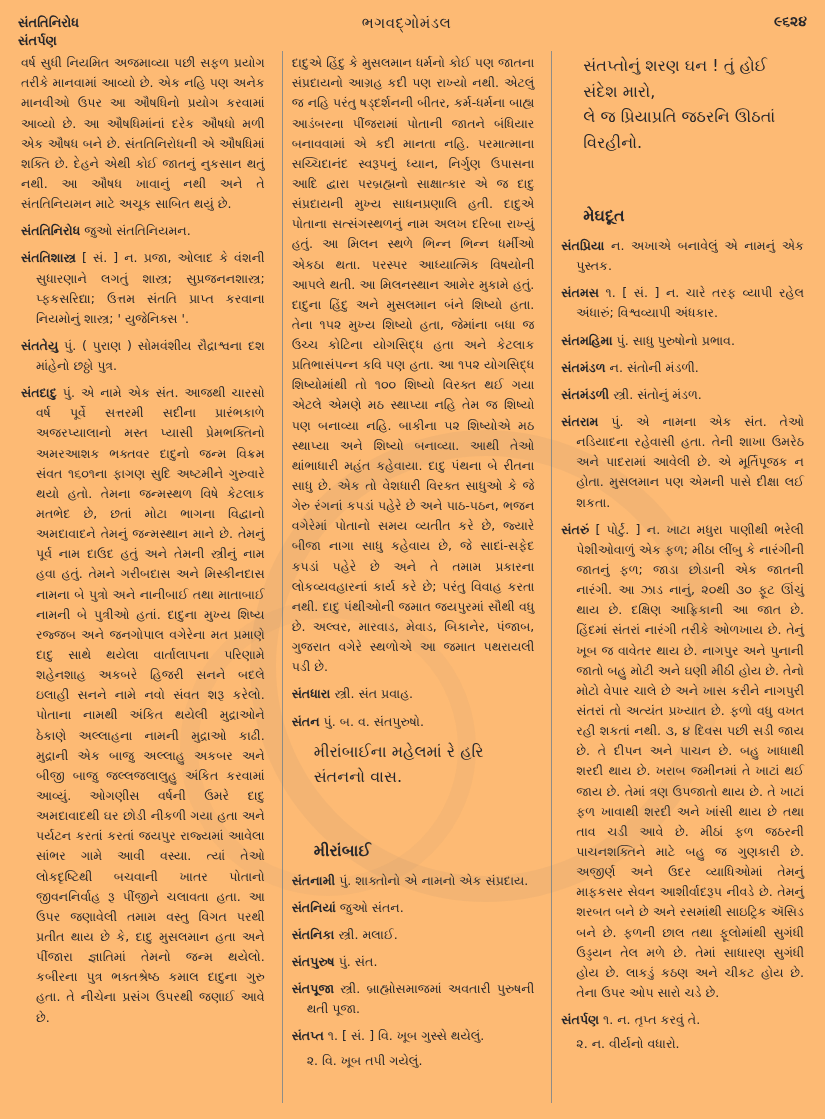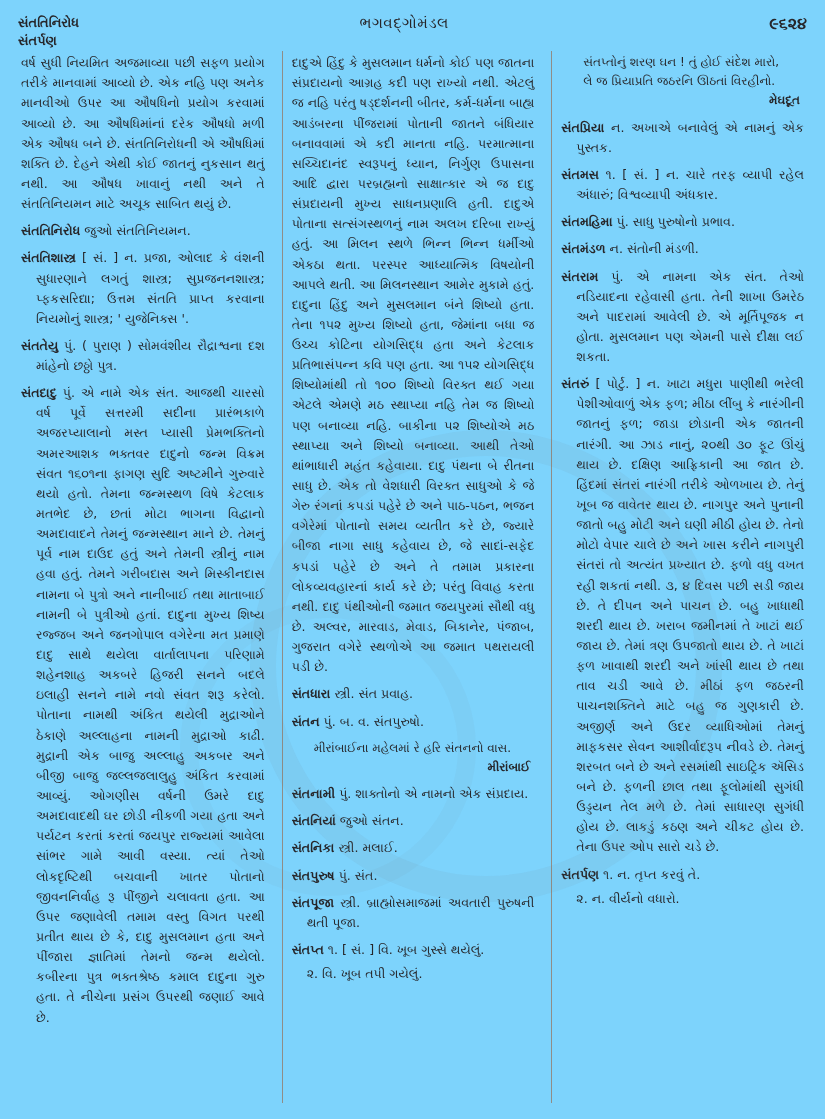--- a/index.html
+++ b/index.html
@@ -1,20 +1,20 @@
 <!DOCTYPE html>
 <html><head>
 <meta charset="utf-8">
 <style>
   html,body{margin:0;padding:0;background:#e8e6e0;}
   #page{
     position:relative;
     width:825px;height:1119px;
     margin:0 auto;
-    background:#7dd3fc;
+    background:#fdba74;
     color:#26262a;
     font-family:"DejaVu Sans", sans-serif;
     overflow:hidden;
     box-sizing:border-box;
     padding:10px 12px 8px 12px;
   }
   
   .watermark{
     position:absolute;left:250px;top:430px;width:420px;height:420px;
     border-radius:50%;
@@ -24,21 +24,21 @@
   .watermark.small{
     left:180px;top:600px;width:260px;height:260px;
     border-width:18px;border-color:rgba(120,120,120,0.05);
   }
   header.pagehead{
     display:flex;justify-content:space-between;align-items:flex-start;
     padding:4px 6px 2px 6px;
   }
   .guide{font-size:13px;line-height:1.35;font-weight:bold;}
   .ptitle{font-size:15px;font-weight:normal;letter-spacing:.5px;transform:translateX(-20px);}
-  .pageno{font-size:16px;font-weight:bold;}
+  .pageno{font-size:14px;font-weight:bold;font-family:Liberation Serif, serif;}
   main.cols{
     display:grid;
     grid-template-columns:1fr 1fr 1fr;
     column-gap:8px;
     height:1052px;
     overflow:hidden;
   }
   .column{
     padding:2px 9px 0 9px;
     overflow:hidden;
@@ -49,25 +49,25 @@
   .column + .column{border-left:1px solid #8f8d87;}
   p.block{margin:0 0 7px 0;}
   p.para{text-indent:14px;}
   p.para.noindent{text-indent:0;}
   p.entry{padding-left:15px;text-indent:-15px;}
   p.sense{padding-left:15px;margin-top:-3px;}
   .headword{font-weight:bold;}
   .quote{
     margin:0 0 7px 0;
     padding-left:22px;
-    font-size:12px;
+    font-size:16px;
     text-align:left;
   }
   .quote .qline{display:block;}
-  .quote .attr{display:block;text-align:right;padding-right:4px;font-weight:bold;}
+  .quote .attr{display:block;text-align:left;padding-right:4px;font-weight:bold;margin-top:48px;}
 </style>
 </head>
 <body>
 
 <div id="page">
   <div class="watermark"></div>
   <div class="watermark small"></div>
 
   <header class="pagehead">
     <div class="guide">
@@ -105,19 +105,20 @@
     <div class="column" id="col-2">
         <div class="quote">
           <span class="qline">સંતપ્તોનું શરણ ઘન ! તું હોઈ સંદેશ મારો,</span>
           <span class="qline">લે જ પ્રિયાપ્રતિ જઠરનિ ઊઠતાં વિરહીનો.</span>
           <span class="attr">મેઘદૂત</span>
         </div>
         <p class="block entry"><span class="headword">સંતપ્રિયા</span> <span>ન. અખાએ બનાવેલું એ નામનું એક પુસ્તક.</span></p>
         <p class="block entry"><span class="headword">સંતમસ</span> <span>૧. [ સં. ] ન. ચારે તરફ વ્યાપી રહેલ અંધારું; વિશ્વવ્યાપી અંધકાર.</span></p>
         <p class="block entry"><span class="headword">સંતમહિમા</span> <span>પું. સાધુ પુરુષોનો પ્રભાવ.</span></p>
         <p class="block entry"><span class="headword">સંતમંડળ</span> <span>ન. સંતોની મંડળી.</span></p>
+        <p class="block entry"><span class="headword">સંતમંડળી</span> <span>સ્ત્રી. સંતોનું મંડળ.</span></p>
         <p class="block entry"><span class="headword">સંતરામ</span> <span>પું. એ નામના એક સંત. તેઓ નડિયાદના રહેવાસી હતા. તેની શાખા ઉમરેઠ અને પાદરામાં આવેલી છે. એ મૂર્તિપૂજક ન હોતા. મુસલમાન પણ એમની પાસે દીક્ષા લઈ શકતા.</span></p>
         <p class="block entry"><span class="headword">સંતરું</span> <span>[ પોર્ટુ. ] ન. ખાટા મધુરા પાણીથી ભરેલી પેશીઓવાળું એક ફળ; મીઠા લીંબુ કે નારંગીની જાતનું ફળ; જાડા છોડાની એક જાતની નારંગી. આ ઝાડ નાનું, ૨૦થી ૩૦ ફૂટ ઊંચું થાય છે. દક્ષિણ આફ્રિકાની આ જાત છે. હિંદમાં સંતરાં નારંગી તરીકે ઓળખાય છે. તેનું ખૂબ જ વાવેતર થાય છે. નાગપુર અને પુનાની જાતો બહુ મોટી અને ઘણી મીઠી હોય છે. તેનો મોટો વેપાર ચાલે છે અને ખાસ કરીને નાગપુરી સંતરાં તો અત્યંત પ્રખ્યાત છે. ફળો વધુ વખત રહી શકતાં નથી. ૩, ૪ દિવસ પછી સડી જાય છે. તે દીપન અને પાચન છે. બહુ ખાધાથી શરદી થાય છે. ખરાબ જમીનમાં તે ખાટાં થઈ જાય છે. તેમાં ત્રણ ઉપજાતો થાય છે. તે ખાટાં ફળ ખાવાથી શરદી અને ખાંસી થાય છે તથા તાવ ચડી આવે છે. મીઠાં ફળ જઠરની પાચનશક્તિને માટે બહુ જ ગુણકારી છે. અજીર્ણ અને ઉદર વ્યાધિઓમાં તેમનું માફકસર સેવન આશીર્વાદરૂપ નીવડે છે. તેમનું શરબત બને છે અને રસમાંથી સાઇટ્રિક ઍસિડ બને છે. ફળની છાલ તથા ફૂલોમાંથી સુગંધી ઉડ્ડયન તેલ મળે છે. તેમાં સાધારણ સુગંધી હોય છે. લાકડું કઠણ અને ચીકટ હોય છે. તેના ઉપર ઓપ સારો ચડે છે.</span></p>
         <p class="block entry"><span class="headword">સંતર્પણ</span> <span>૧. ન. તૃપ્ત કરવું તે.</span></p>
         <p class="block sense"><span>૨. ન. વીર્યનો વધારો.</span></p>
       </div>
   </main>
 </div>
 
 </body></html>

